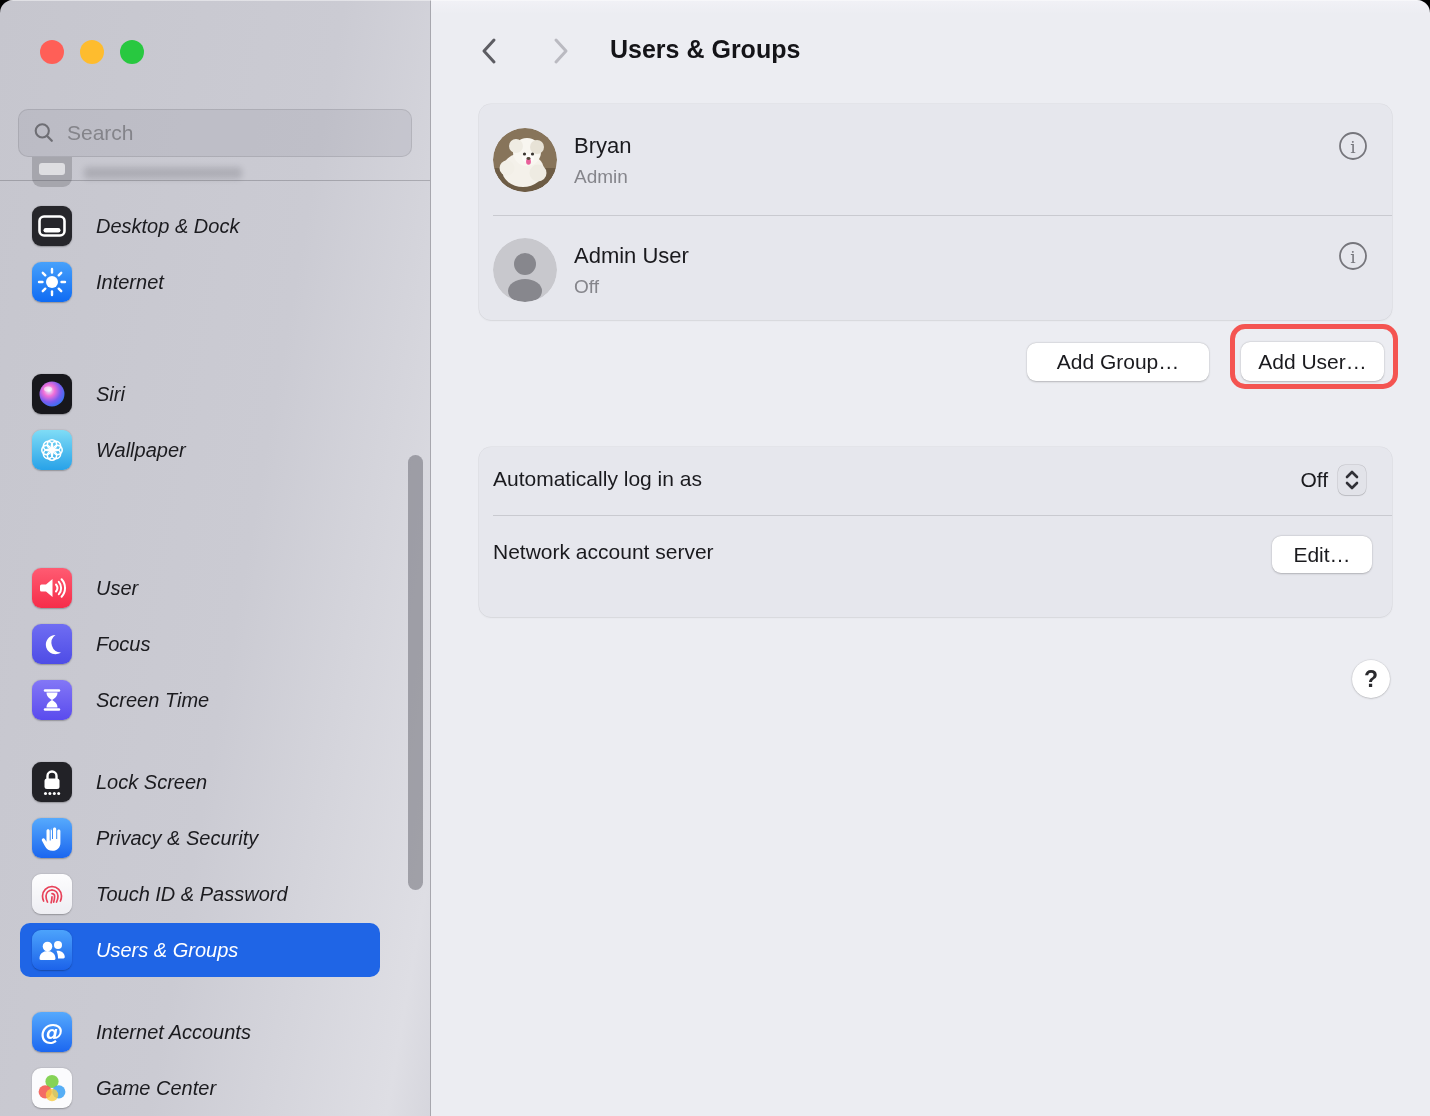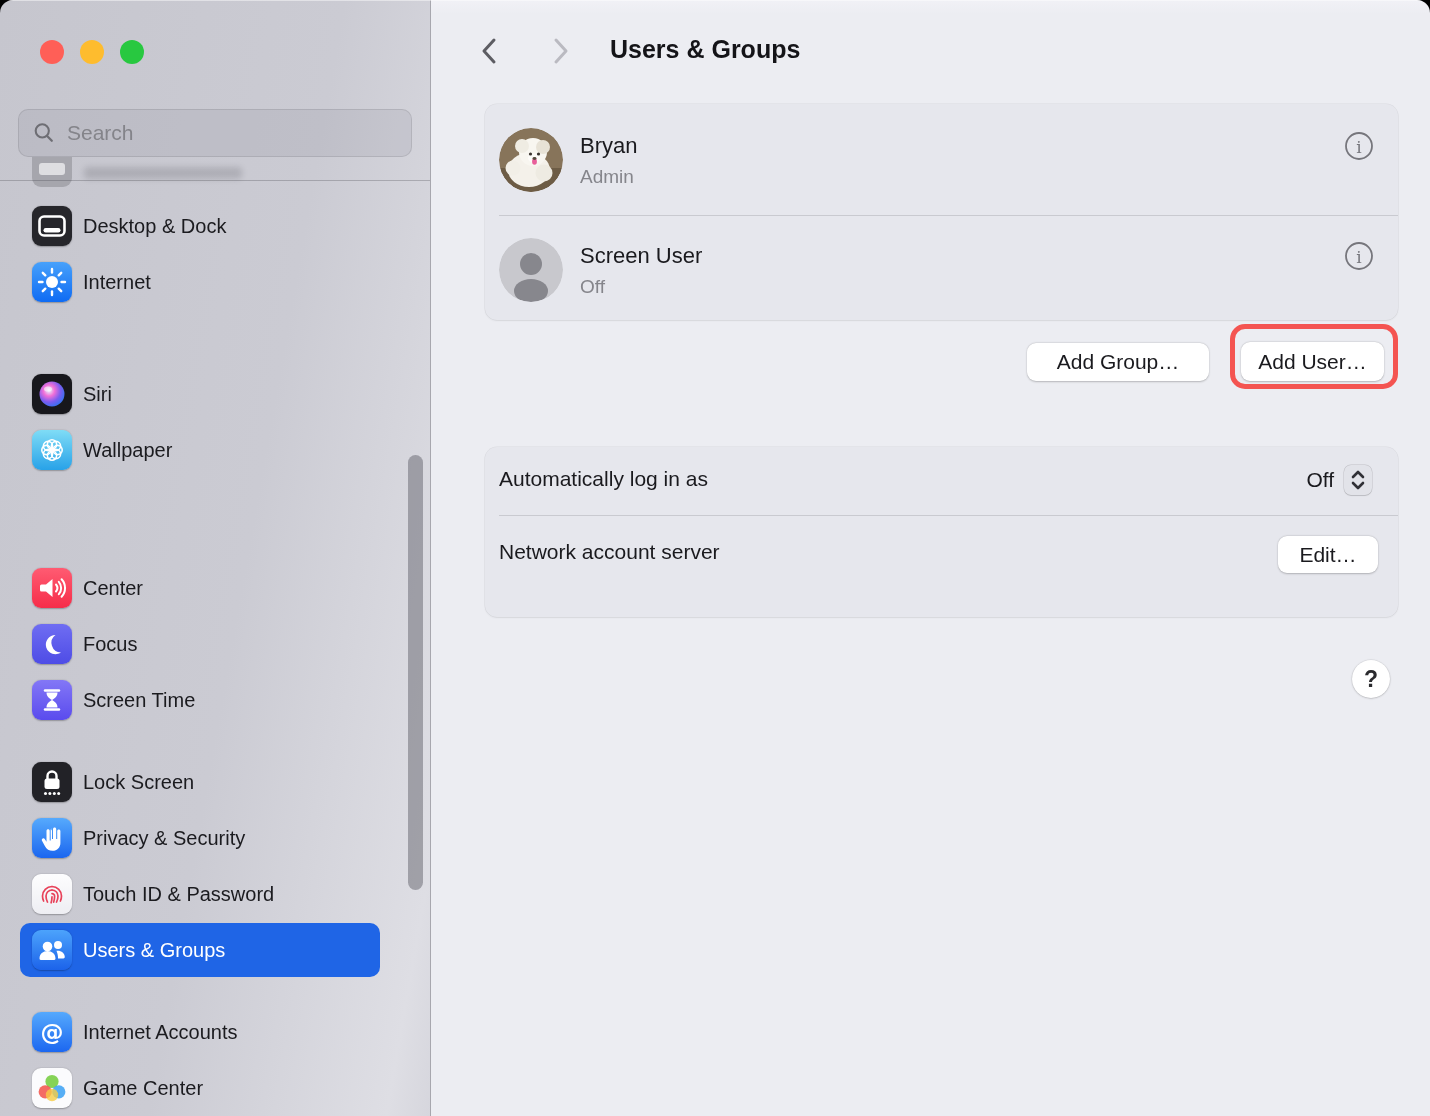--- a/index.html
+++ b/index.html
@@ -26,39 +26,39 @@
   .sidebar-divider{position:absolute;left:0;top:180px;width:430px;height:1px;
        background:rgba(60,60,67,.28);z-index:5;}
   .partial-icon{position:absolute;left:32px;top:157px;width:40px;height:30px;
        border-radius:0 0 9px 9px;background:#9b9ba2;opacity:.75;}
   .partial-icon i{position:absolute;left:7px;top:6px;width:26px;height:12px;border-radius:3px;
        background:rgba(255,255,255,.75);display:block;}
   .partial-text{position:absolute;left:84px;top:167px;width:158px;height:12px;border-radius:4px;
        background:rgba(40,40,45,.28);filter:blur(3px);opacity:.6;}
 
   .side-row{position:absolute;left:20px;width:360px;height:54px;display:flex;align-items:center;
-       gap:11px;padding-left:12px;box-sizing:border-box;border-radius:10px;}
+       gap:24px;padding-left:12px;box-sizing:border-box;border-radius:10px;font-style:italic;}
   .side-row .side-label{font-size:20px;color:#1b1b1f;white-space:nowrap;}
   .side-row.sel{background:#1f65e6;}
   .side-row.sel .side-label{color:#fff;}
   .app-icon{width:40px;height:40px;border-radius:9px;flex:0 0 40px;overflow:hidden;
        box-shadow:0 .5px 1.5px rgba(0,0,0,.28);position:relative;}
   .app-icon svg{display:block;}
   .side-scrollbar{position:absolute;left:408px;top:455px;width:15px;height:435px;
        border-radius:8px;background:rgba(110,110,118,.55);}
 
   
   .main{position:absolute;left:430px;top:0;width:1000px;height:1116px;box-sizing:border-box;
        border-left:1px solid #a7a7ae;
        background:linear-gradient(#f1f1f6 0px,#ecedf2 14px);}
   .nav-arrow{position:absolute;top:36px;width:26px;height:30px;cursor:default;}
   .nav-back{left:46px;} .nav-fwd{left:116px;}
   .page-title{position:absolute;left:179px;top:35px;font-size:25px;font-weight:700;color:#141418;}
 
-  .card{position:absolute;left:54px;width:913px;background:#e6e7ed;border-radius:12px;
+  .card{position:absolute;left:48px;width:913px;background:#e6e7ed;border-radius:12px;
        box-shadow:0 0 0 .5px rgba(0,0,0,.07),0 1px 2px rgba(0,0,0,.06);}
   .card1{top:104px;height:216px;}
   .card2{top:447px;height:170px;}
   .card-divider{position:absolute;left:14px;right:0;height:1px;background:rgba(60,60,67,.17);}
 
   .avatar{position:absolute;left:14px;width:64px;height:64px;border-radius:50%;overflow:hidden;}
   .u-name{position:absolute;left:95px;font-size:22px;font-weight:500;color:#1a1a1e;}
   .u-sub{position:absolute;left:95px;font-size:19px;color:#85858b;}
   .info-btn{position:absolute;right:24px;width:30px;height:30px;}
 
@@ -178,21 +178,21 @@
       <span class="app-icon" style="background:linear-gradient(#ff5b72,#f62d49)">
         <svg width="40" height="40" viewBox="0 0 40 40">
           <path d="M9.5 16.5 h4.5 L20.5 11 v18 L14 23.5 H9.5 a1.5 1.5 0 0 1 -1.5 -1.5 v-4 a1.5 1.5 0 0 1 1.5 -1.5 z" fill="#fff"></path>
           <g fill="none" stroke="#fff" stroke-width="2" stroke-linecap="round">
             <path d="M24 16.5 a5.5 5.5 0 0 1 0 7"></path>
             <path d="M26.8 13.8 a9.3 9.3 0 0 1 0 12.4"></path>
             <path d="M29.6 11.2 a13 13 0 0 1 0 17.6"></path>
           </g>
         </svg>
         </span>
-      <span class="side-label">Center</span>
+      <span class="side-label">User</span>
     </div>
 
     <div class="side-row" style="top:617px">
       <span class="app-icon" style="background:linear-gradient(#6f6df2,#4e4ce6)">
         <svg width="40" height="40" viewBox="0 0 40 40">
           <path d="M23.5 11 a9.6 9.6 0 1 0 5.5 17.4 a9.6 9.6 0 0 1 -5.5 -17.4" fill="#fff"></path>
         </svg>
         </span>
       <span class="side-label">Focus</span>
     </div>
@@ -340,21 +340,21 @@
                 <clipPath id="avg">
                   <circle cx="32" cy="32" r="32"></circle>
                 </clipPath>
               </defs>
             <g clip-path="url(#avg)">
               <rect width="64" height="64" fill="#c8c8cd"></rect>
               <circle cx="32" cy="26" r="11" fill="#87878d"></circle>
               <ellipse cx="32" cy="53" rx="17" ry="12" fill="#87878d"></ellipse>
             </g>
           </svg></span>
-        <div class="u-name" style="top:139px">Screen User</div>
+        <div class="u-name" style="top:139px">Admin User</div>
         <div class="u-sub" style="top:172px">Off</div>
         <svg class="info-btn" style="top:137px" viewBox="0 0 30 30">
           <circle cx="15" cy="15" r="13" fill="none" stroke="#76767c" stroke-width="1.8"></circle>
           <text x="15" y="21.5" text-anchor="middle" font-size="17" font-family="DejaVu Serif, serif" fill="#76767c">i</text>
         </svg>
       </div>
     </div>
 
     <div class="btn btn-add-group">Add Group…</div>
     <div class="btn btn-add-user">Add User…</div>

